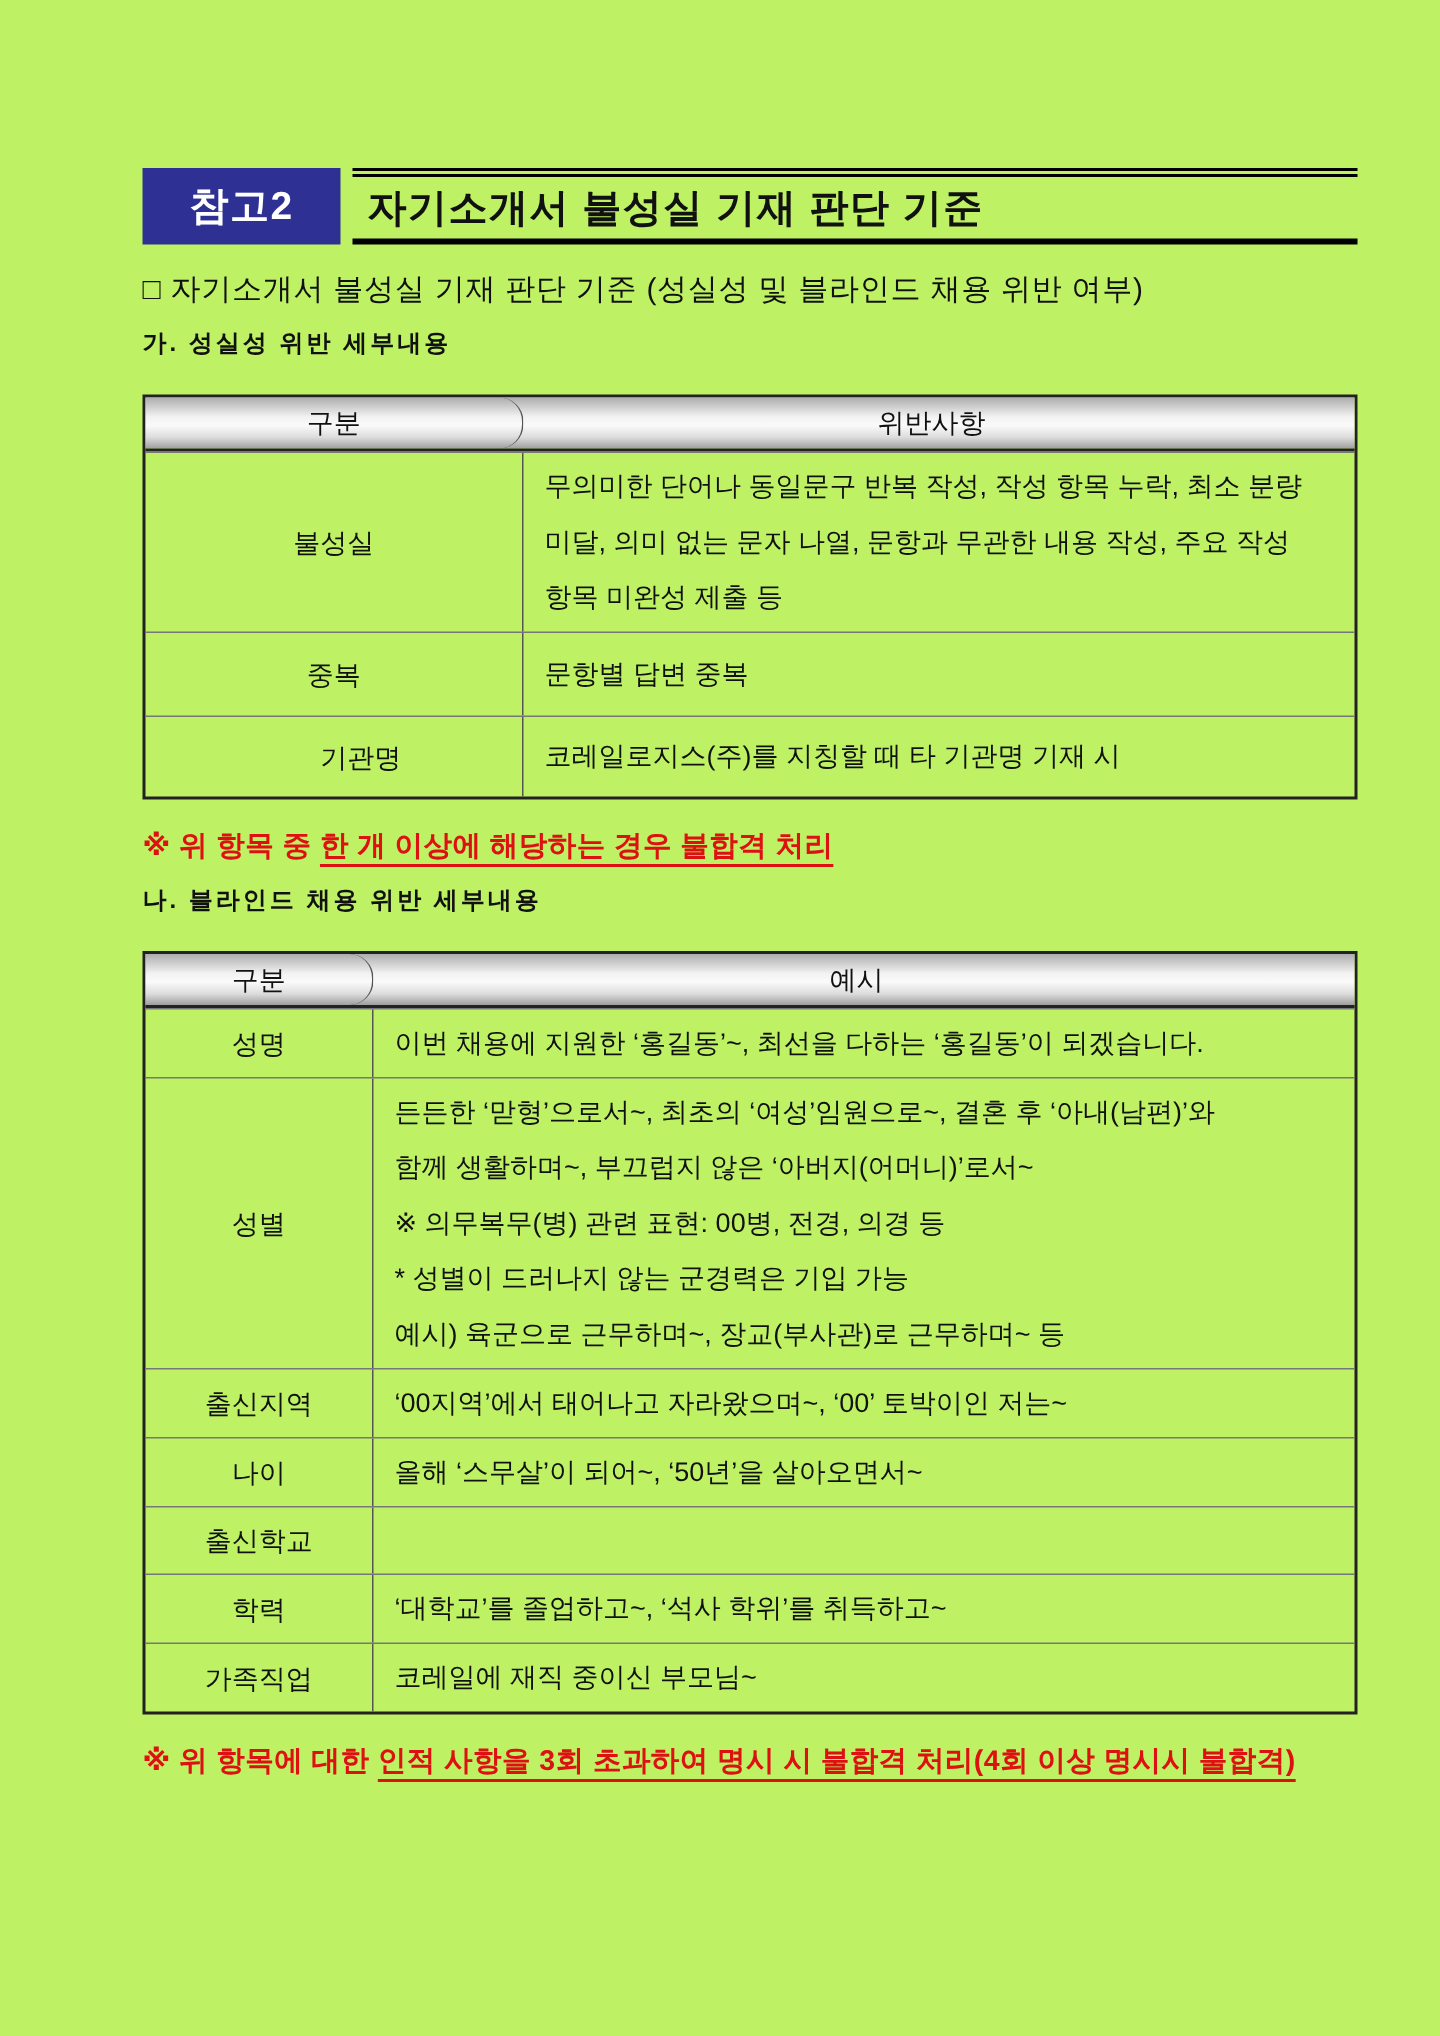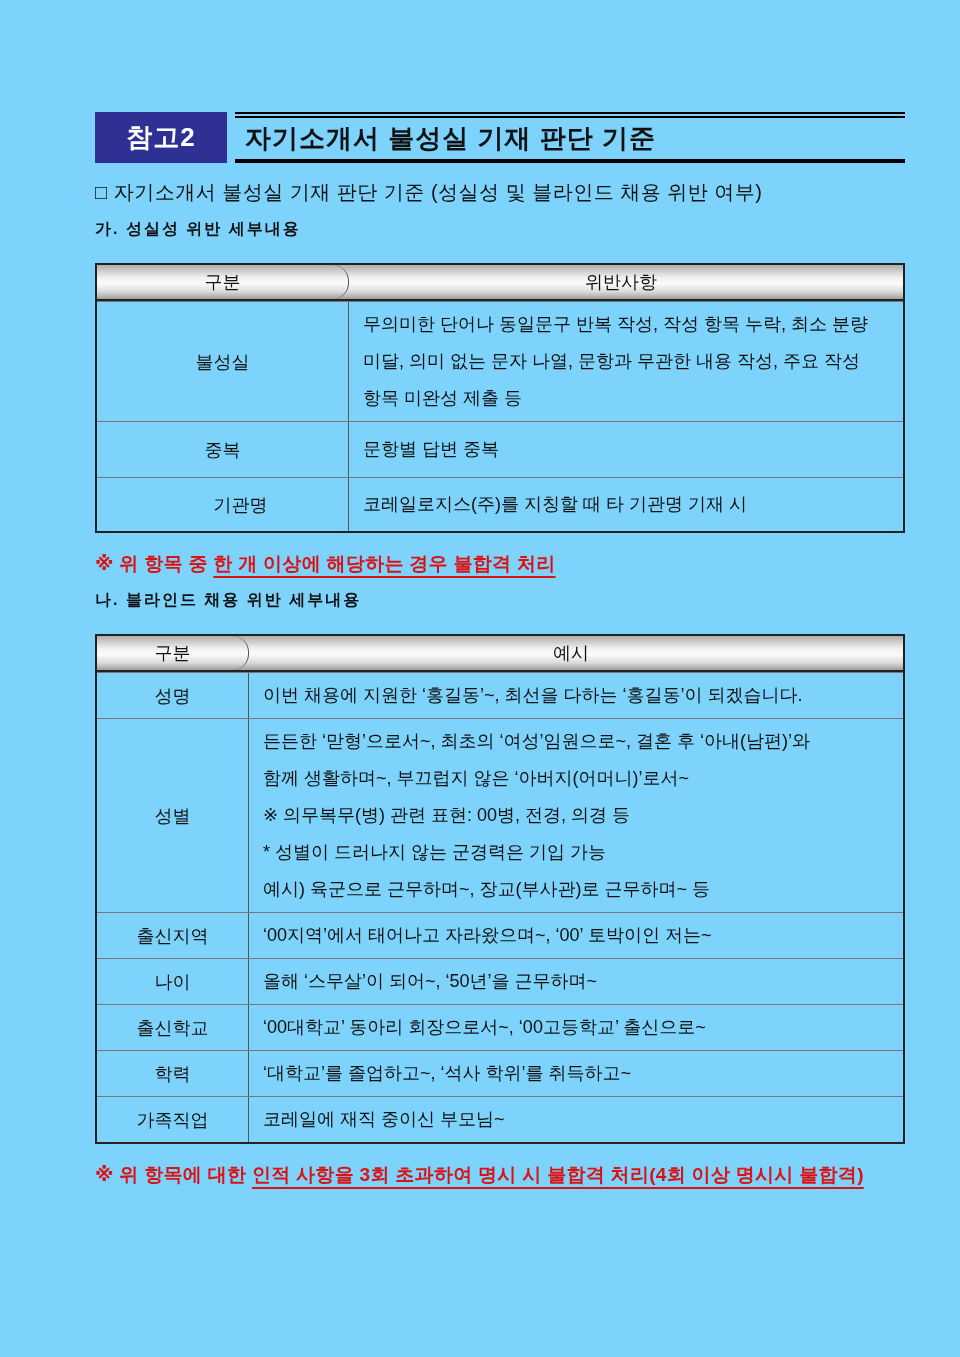--- a/index.html
+++ b/index.html
@@ -6,21 +6,21 @@
   html, body { background: #ffffff; }
   body {
     font-family: "Liberation Sans", "DejaVu Sans", sans-serif;
     color: #111111;
     width: 960px;
   }
   .page {
     position: relative;
     width: 960px;
     height: 1357px;
-    background: #7dd3fc;
+    background: #bef264;
     overflow: hidden;
   }
   .content {
     position: absolute;
     left: 95px;
     top: 112px;
     width: 810px;
   }
 
   
@@ -202,28 +202,25 @@
       </div>
       <div class="t-row">
         <div class="t-cell label minh-44">출신지역</div>
         <div class="t-cell value minh-44">
           <div class="line">‘00지역’에서 태어나고 자라왔으며~, ‘00’ 토박이인 저는~</div>
         </div>
       </div>
       <div class="t-row">
         <div class="t-cell label minh-44">나이</div>
         <div class="t-cell value minh-44">
-          <div class="line">올해 ‘스무살’이 되어~, ‘50년’을 근무하며~</div>
+          <div class="line">올해 ‘스무살’이 되어~, ‘50년’을 살아오면서~</div>
         </div>
       </div>
       <div class="t-row">
         <div class="t-cell label minh-44">출신학교</div>
-        <div class="t-cell value minh-44">
-          <div class="line">‘00대학교’ 동아리 회장으로서~, ‘00고등학교’ 출신으로~</div>
-        </div>
       </div>
       <div class="t-row">
         <div class="t-cell label minh-44">학력</div>
         <div class="t-cell value minh-44">
           <div class="line">‘대학교’를 졸업하고~, ‘석사 학위’를 취득하고~</div>
         </div>
       </div>
       <div class="t-row">
         <div class="t-cell label minh-44">가족직업</div>
         <div class="t-cell value minh-44">

